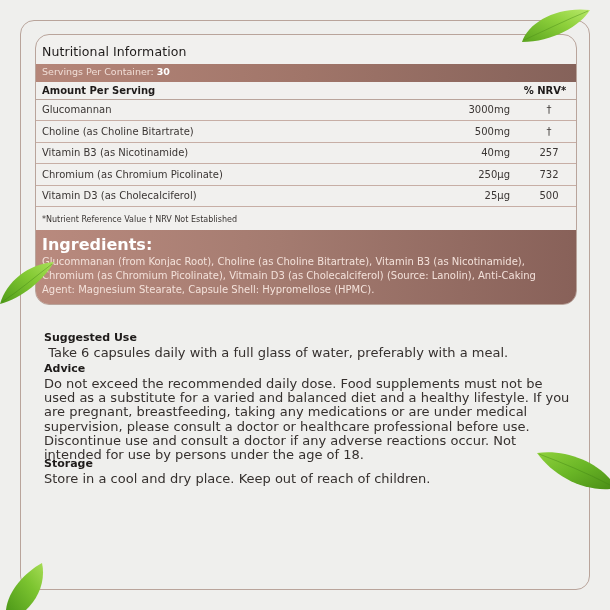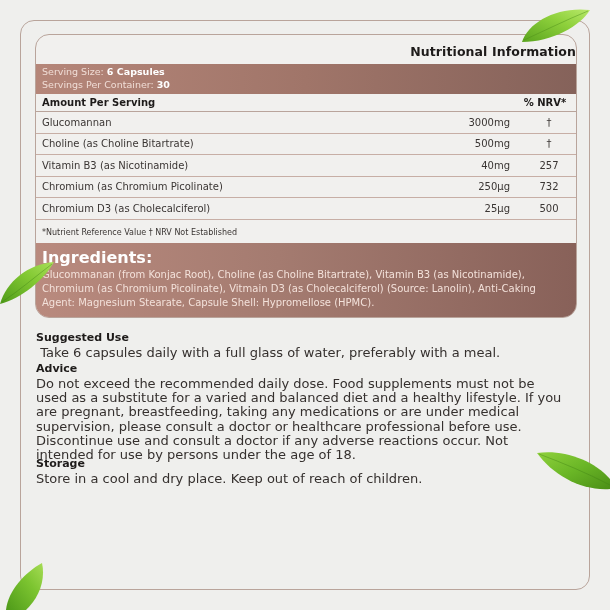--- a/index.html
+++ b/index.html
@@ -13,22 +13,22 @@
   .outer-frame {
     position: absolute; left: 20px; top: 20px; width: 570px; height: 570px;
     border: 1.3px solid #b9a49b; border-radius: 14px;
   }
   .card {
     position: absolute; left: 35px; top: 34px; width: 542px;
     border: 1.3px solid #b9a49b; border-radius: 14px;
     background: #f1f0ee;
   }
   .card-title {
-    font-weight: bold; font-size: 12.5px; color: #1e1b1a;
-    padding: 9px 0 5px 6px; letter-spacing: 0.1px; text-align: right;
+    font-weight: normal; font-size: 12.5px; color: #1e1b1a;
+    padding: 9px 0 5px 6px; letter-spacing: 0.1px;
   }
   .serving-band {
     background: linear-gradient(90deg, #b58679 0%, #a07569 50%, #85625a 100%);
     color: #f0ddd6; font-size: 9.5px; line-height: 12.5px;
     padding: 2px 6px 3px 6px;
   }
   .serving-band b { color: #ffffff; font-weight: bold; }
   .table-head {
     display: flex; align-items: center; height: 18px;
     border-bottom: 1.3px solid #b9a49b; padding: 0 6px;
@@ -47,37 +47,33 @@
     font-size: 8px; color: #3a3533; padding: 8px 6px 6px 6px;
   }
   .ingredients {
     background: linear-gradient(90deg, #b98a7e 0%, #a47b70 45%, #886159 100%);
     border-radius: 0 0 13px 13px;
     padding: 5px 6px 7px 6px;
     color: #f3e1da;
   }
   .ingredients .label { font-weight: bold; font-size: 16px; color: #ffffff; margin-bottom: 1px; }
   .ingredients .text { font-size: 10px; line-height: 14px; }
-  .section { position: absolute; left: 36px; width: 540px; }
+  .section { position: absolute; left: 44px; width: 540px; }
   .section h3 { font-size: 11px; font-weight: bold; color: #1e1b1a; margin-bottom: 2px; }
   .section p { font-size: 13px; line-height: 14.2px; color: #35302e; }
   .leaf { position: absolute; }
 </style>
 </head>
 <body>
 
 <div class="outer-frame"></div>
 
 <div class="card">
   <div class="card-title">Nutritional Information</div>
   <div class="serving-band">
-    <div>
-      <span>Serving Size:</span>
-      <b>6 Capsules</b>
-    </div>
     <div>
       <span>Servings Per Container:</span>
       <b>30</b>
     </div>
   </div>
 
   <div class="table-head">
     <span class="amt">Amount Per Serving</span>
     <span class="nrv">% NRV*</span>
   </div>
@@ -96,21 +92,21 @@
     <span class="name">Vitamin B3 (as Nicotinamide)</span>
     <span class="amount">40mg</span>
     <span class="nrv">257</span>
   </div>
   <div class="row">
     <span class="name">Chromium (as Chromium Picolinate)</span>
     <span class="amount">250µg</span>
     <span class="nrv">732</span>
   </div>
   <div class="row">
-    <span class="name">Chromium D3 (as Cholecalciferol)</span>
+    <span class="name">Vitamin D3 (as Cholecalciferol)</span>
     <span class="amount">25µg</span>
     <span class="nrv">500</span>
   </div>
 
   <div class="footnote">*Nutrient Reference Value † NRV Not Established</div>
 
   <div class="ingredients">
     <div class="label">Ingredients:</div>
     <div class="text">Glucommanan (from Konjac Root), Choline (as Choline Bitartrate), Vitamin B3 (as Nicotinamide), Chromium (as Chromium Picolinate), Vitmain D3 (as Cholecalciferol) (Source: Lanolin), Anti-Caking Agent: Magnesium Stearate, Capsule Shell: Hypromellose (HPMC).</div>
   </div>

